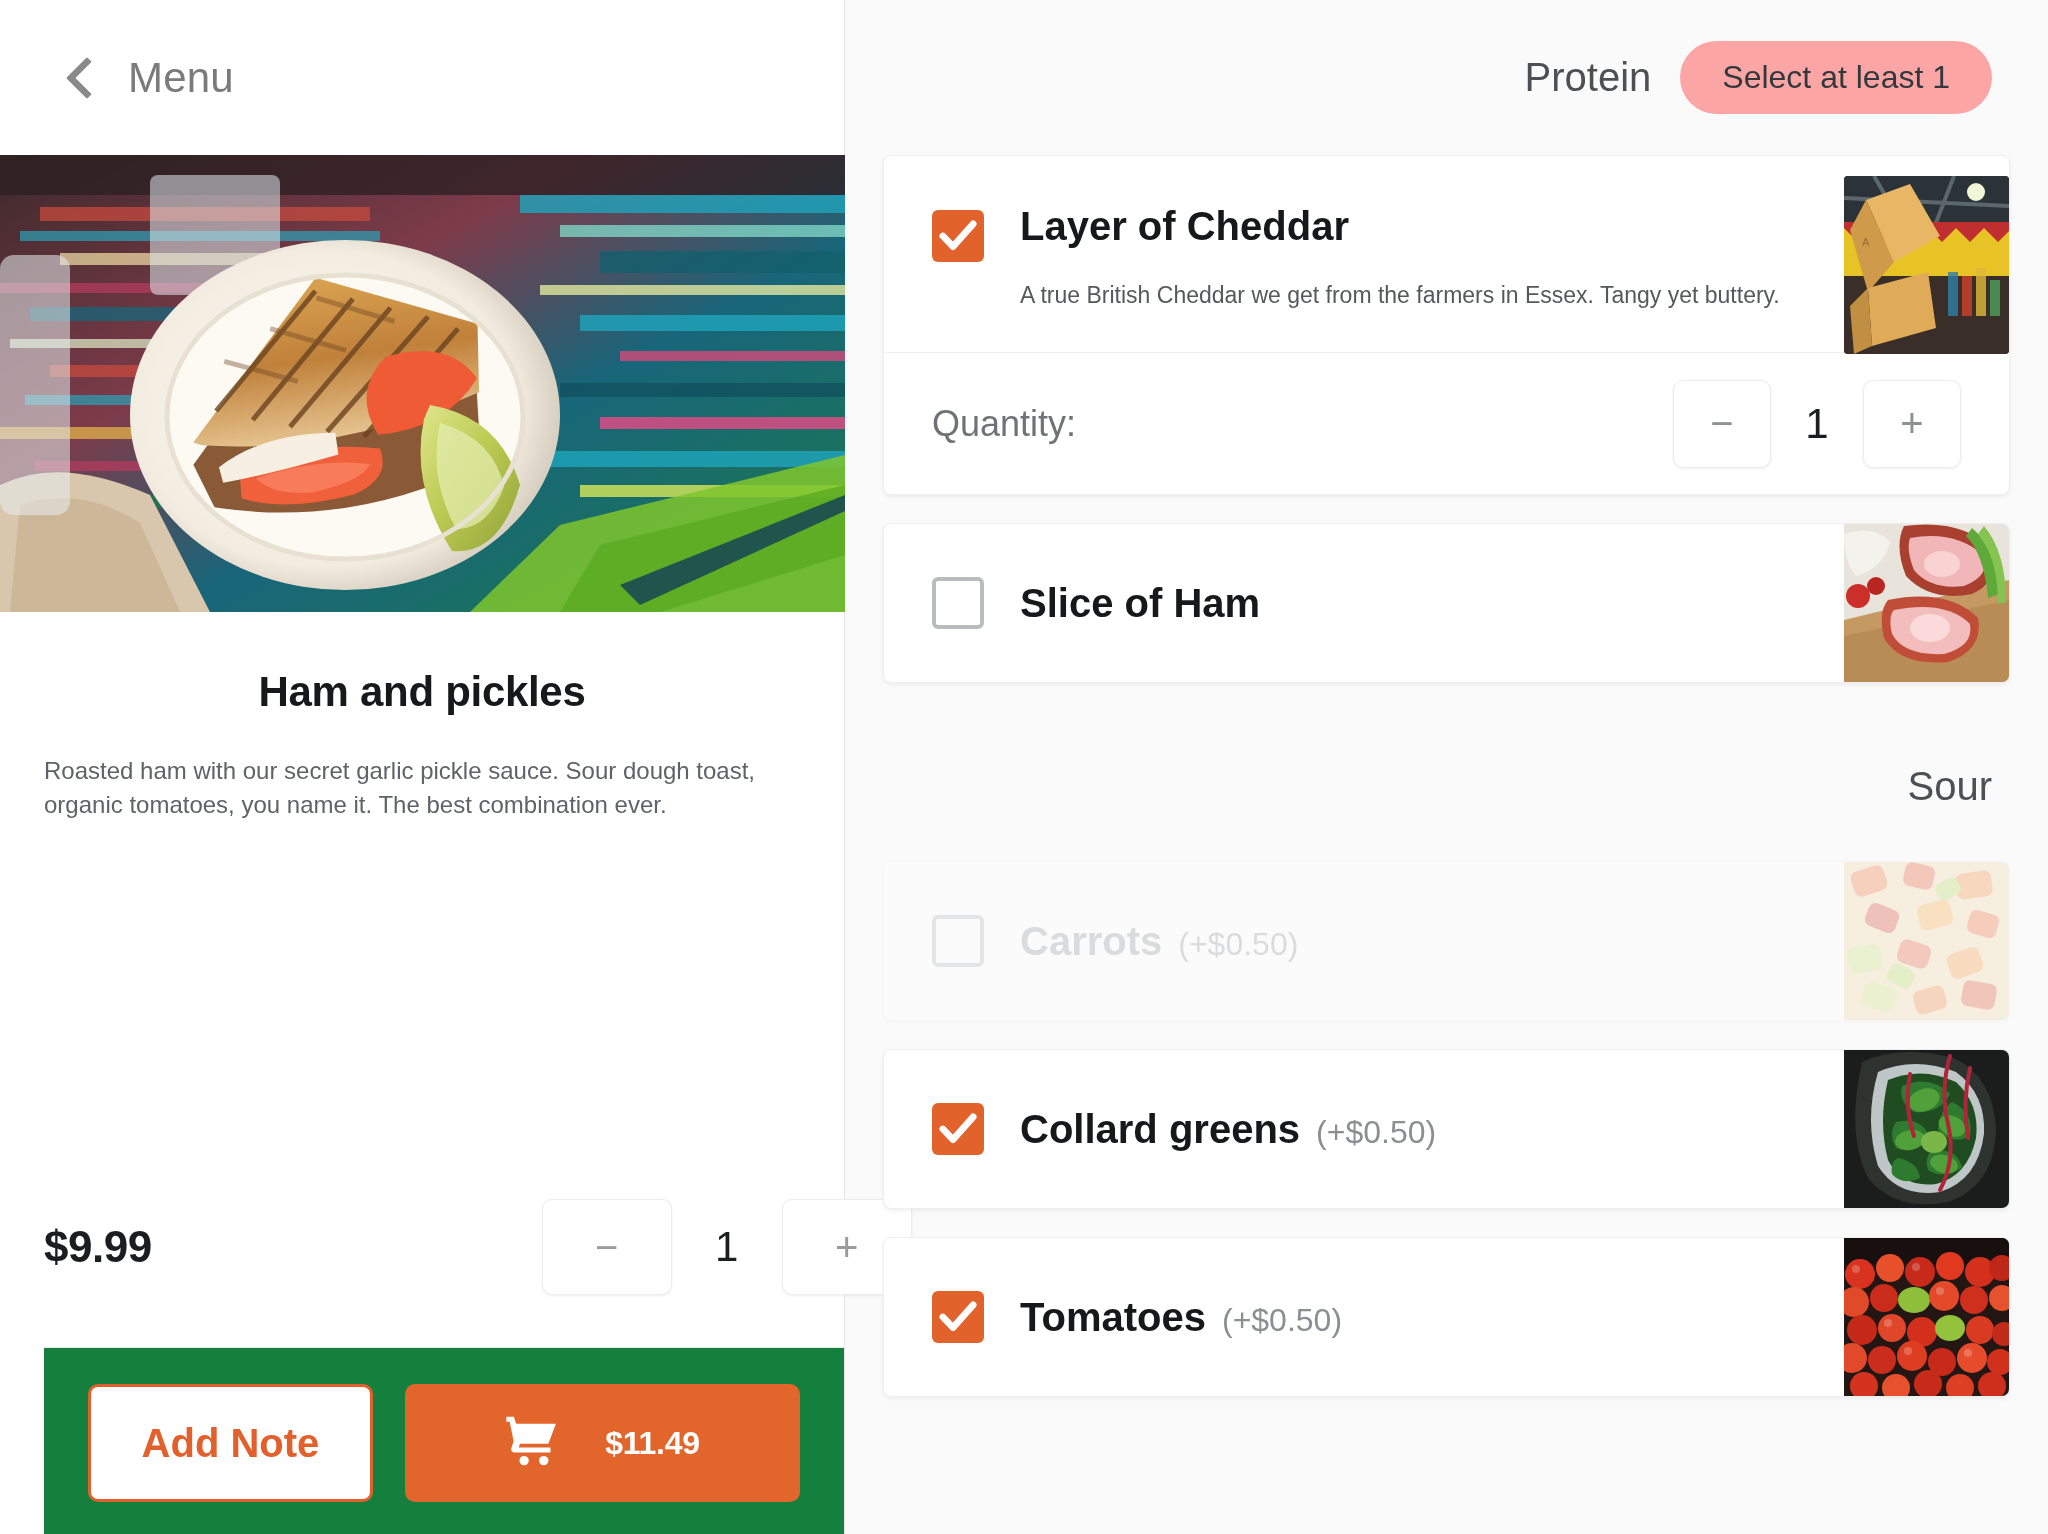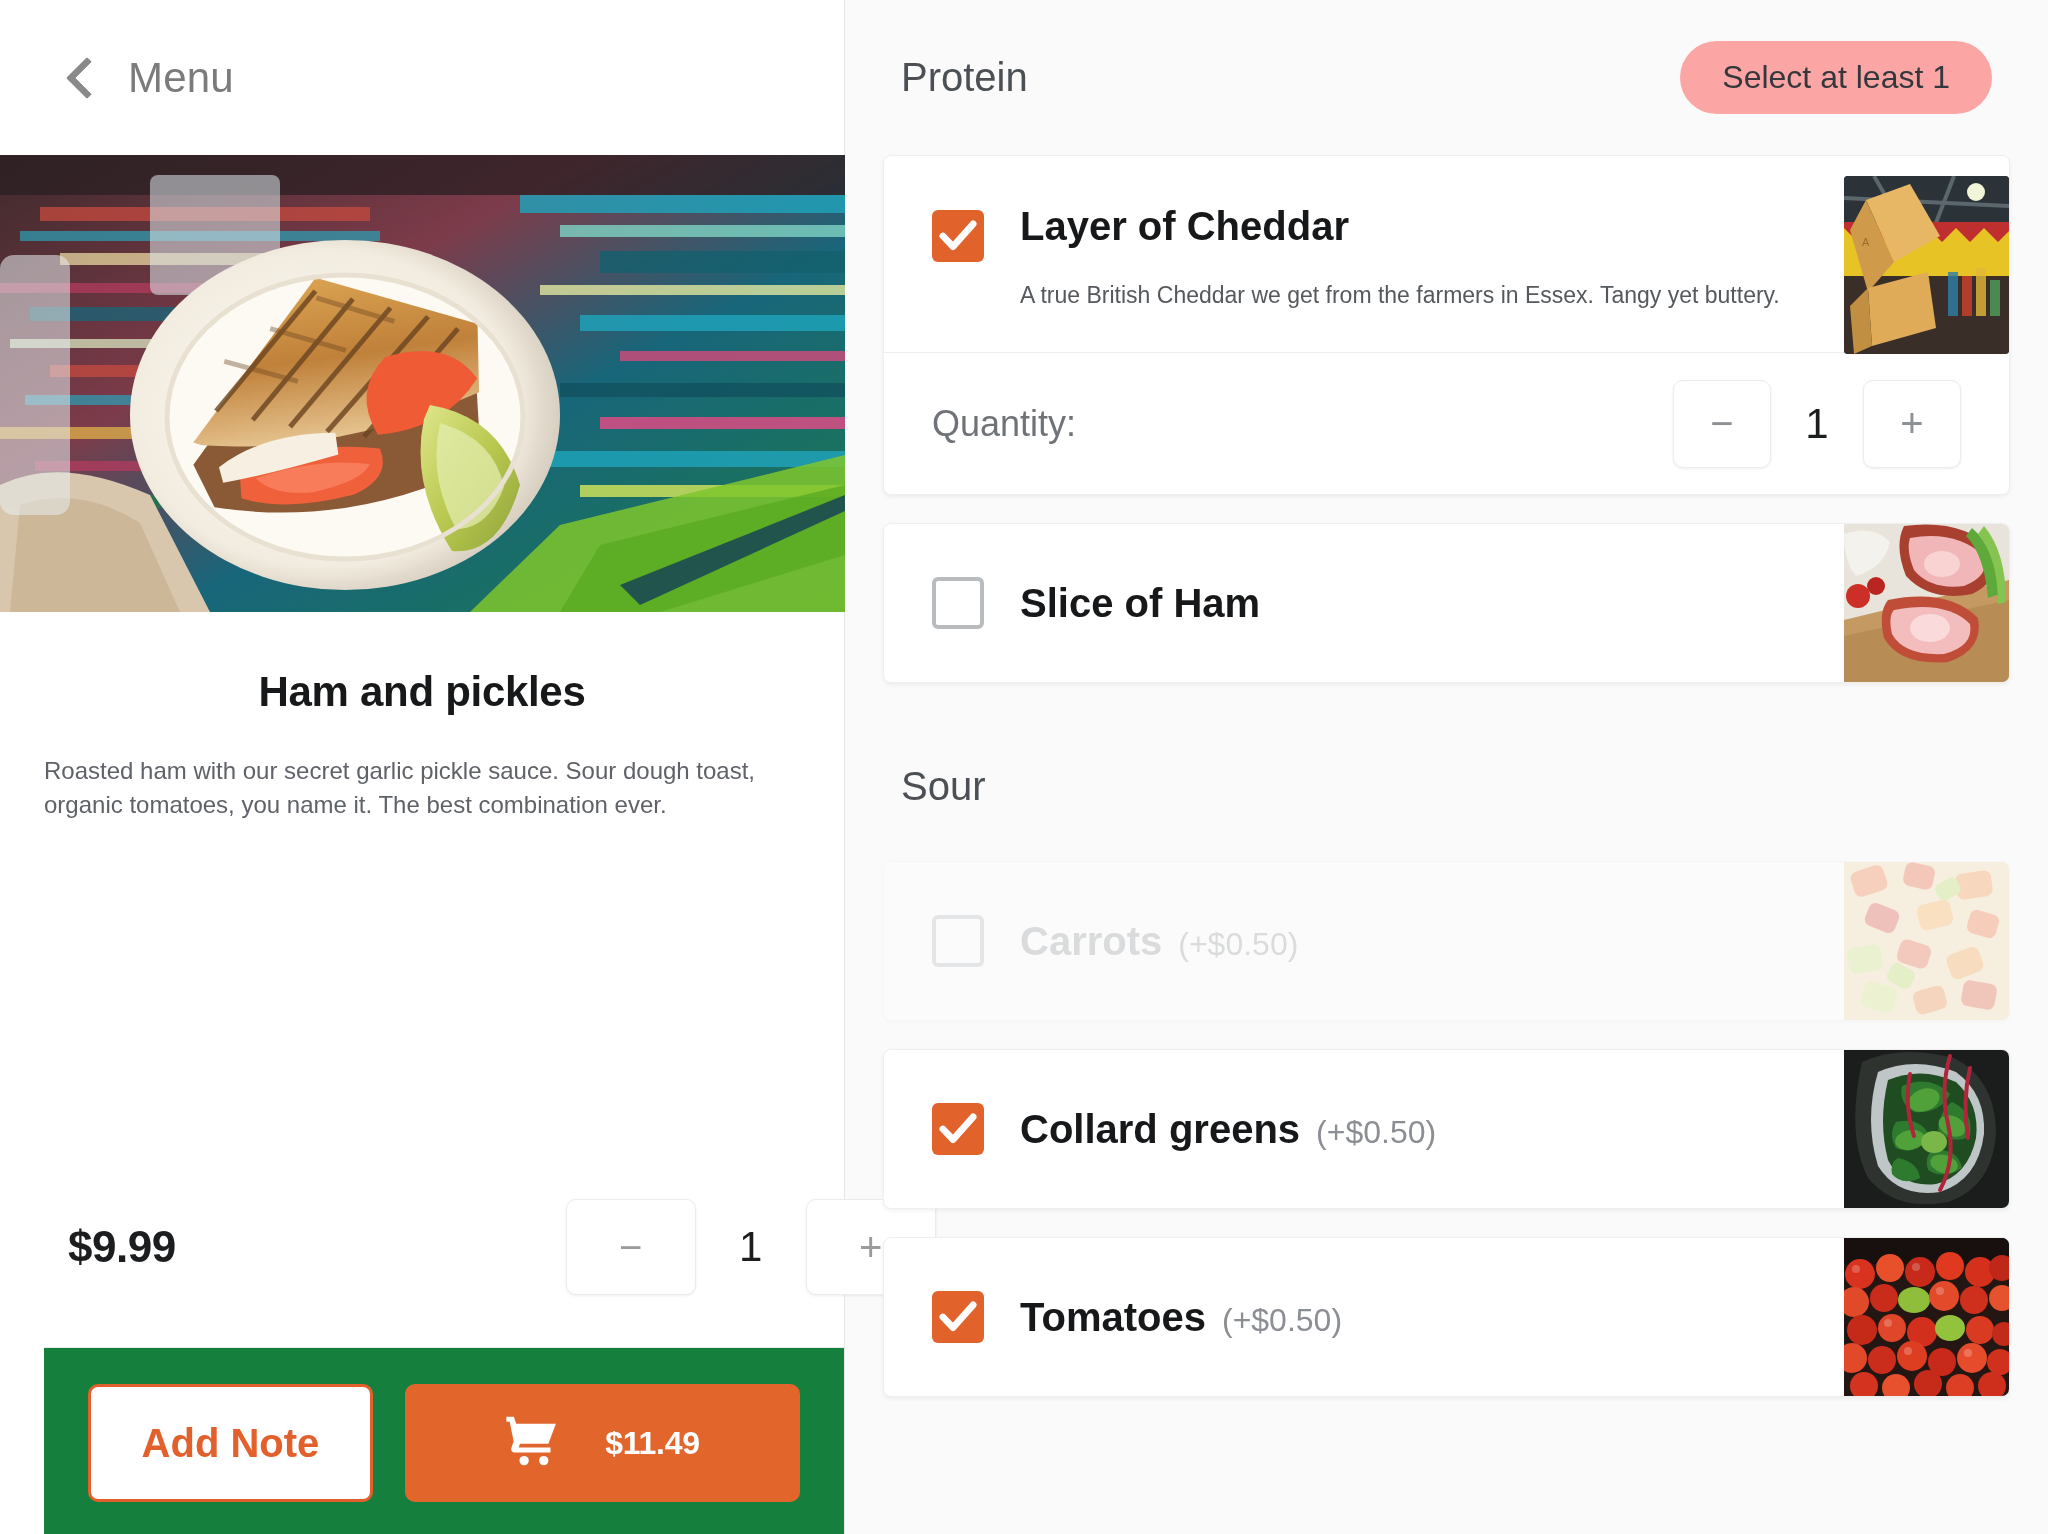--- a/index.html
+++ b/index.html
@@ -61,21 +61,20 @@
     max-width: 770px;
   }
   .price-row {
     margin-top: auto;
     display: flex; align-items: center;
     padding-bottom: 52px;
   }
   .price {
     font-size: 44px; font-weight: 600; color: #1b1d1f;
     letter-spacing: -0.5px;
-    margin-left: 24px;
   }
   .stepper { display: flex; align-items: center; margin-left: 390px; }
   .step-btn {
     width: 130px; height: 96px;
     background: #fff;
     border: 1px solid #ececec;
     border-radius: 10px;
     box-shadow: 0 1px 3px rgba(0,0,0,.07);
     display: flex; align-items: center; justify-content: center;
     font-size: 40px; color: #9b9b9b; font-weight: 400;
@@ -114,21 +113,21 @@
   }
 
   
   .right {
     flex: 1 1 auto; height: 100%;
     background: #fafafa;
     padding: 0 38px;
     overflow: hidden;
   }
   .group-head {
-    display: flex; align-items: center; justify-content: space-between;
+    display: flex; align-items: center; justify-content: flex-end;
     padding: 12px 18px;
     height: 155px;
     gap: 29px;
   }
   .group-title { font-size: 40px; color: #4c5055; font-weight: 500; }
   .group-badge {
     background: #fca5a5; color: #34383c;
     font-size: 32px; font-weight: 400;
     padding: 18px 42px; border-radius: 42px;
     white-space: nowrap;

